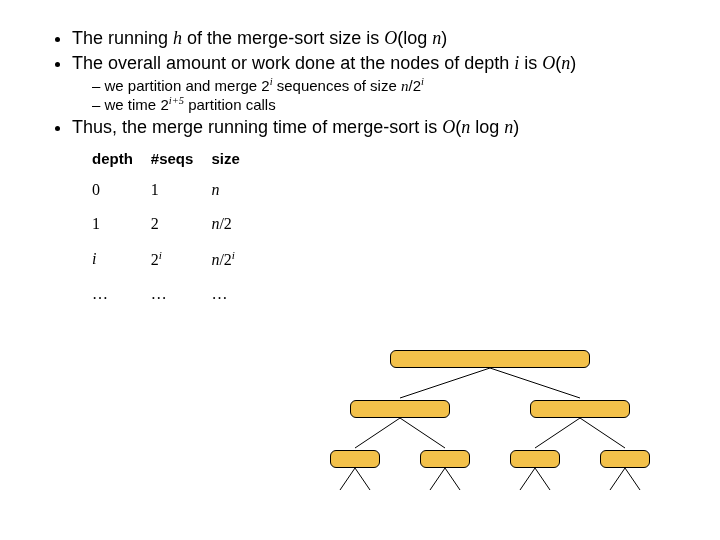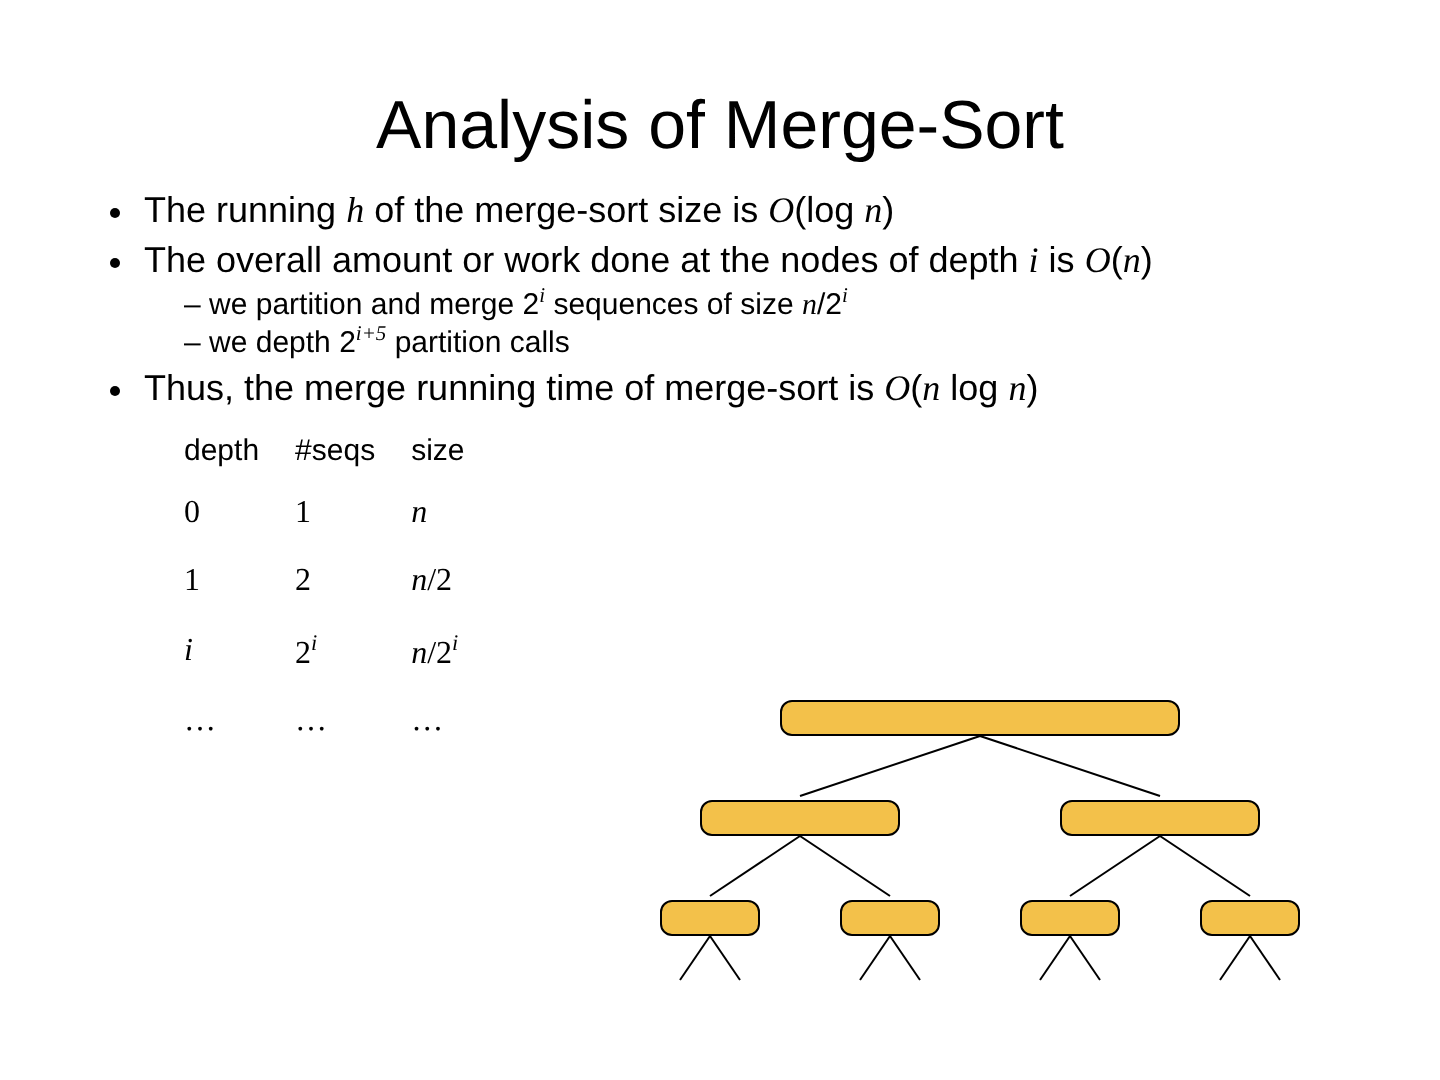--- a/index.html
+++ b/index.html
@@ -43,21 +43,21 @@
   .ital { font-style: italic; font-family: "Times New Roman", serif; }
   sup { font-size: 0.7em; }
   .table-wrap {
     margin: 10px 0 0 48px;
     font-size: 16px;
   }
   table {
     border-collapse: collapse;
   }
   th {
-    font-weight: normal;
+    font-weight: bold;
     text-align: right;
     padding: 2px 14px 6px 4px;
     font-size: 15px;
   }
   td {
     padding: 8px 14px 8px 4px;
     font-family: "Times New Roman", serif;
     font-size: 16px;
   }
   .tree {
@@ -78,34 +78,33 @@
     background: #f3c14a;
     border: 1px solid #000;
     border-radius: 6px;
     box-sizing: border-box;
   }
 </style>
 </head>
 <body>
 
 <div class="slide">
-  <h1 class="title">Analysis of Merge-Sort</h1>
 
   <ul class="outer">
     <li>
       <span>The running </span><span class="ital">h</span><span> of the merge-sort size is </span><span class="ital">O</span><span>(log </span><span class="ital">n</span><span>)</span>
     </li>
     <li>
       <span>The overall amount or work done at the nodes of depth </span><span class="ital">i</span><span> is </span><span class="ital">O</span><span>(</span><span class="ital">n</span><span>)</span>
       <ul class="inner">
         <li>
           <span>we partition and merge </span><span>2</span><sup class="ital">i</sup><span> sequences of size </span><span class="ital">n</span><span>/</span><span>2</span><sup class="ital">i</sup>
         </li>
         <li>
-          <span>we depth </span><span>2</span><sup class="ital">i+5</sup><span> partition calls</span>
+          <span>we time </span><span>2</span><sup class="ital">i+5</sup><span> partition calls</span>
         </li>
       </ul>
     </li>
     <li>
       <span>Thus, the merge running time of merge-sort is </span><span class="ital">O</span><span>(</span><span class="ital">n</span><span> log </span><span class="ital">n</span><span>)</span>
     </li>
   </ul>
 
   <div class="table-wrap">
     <table>

